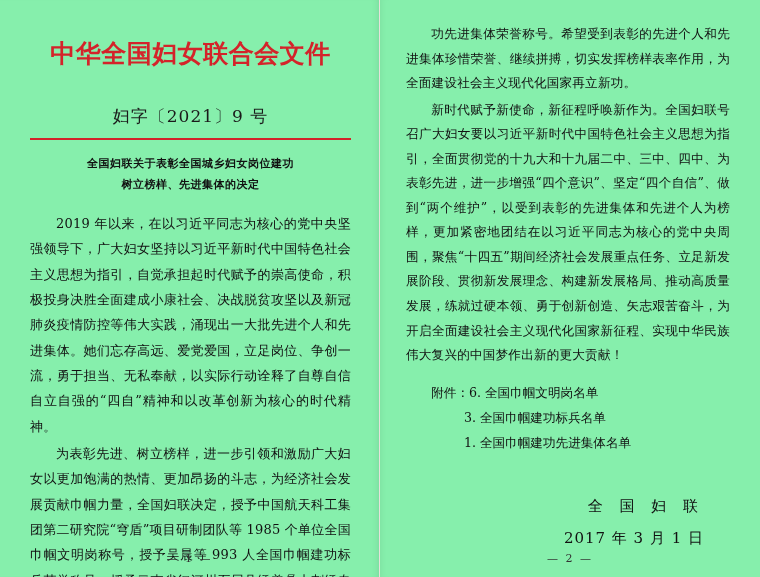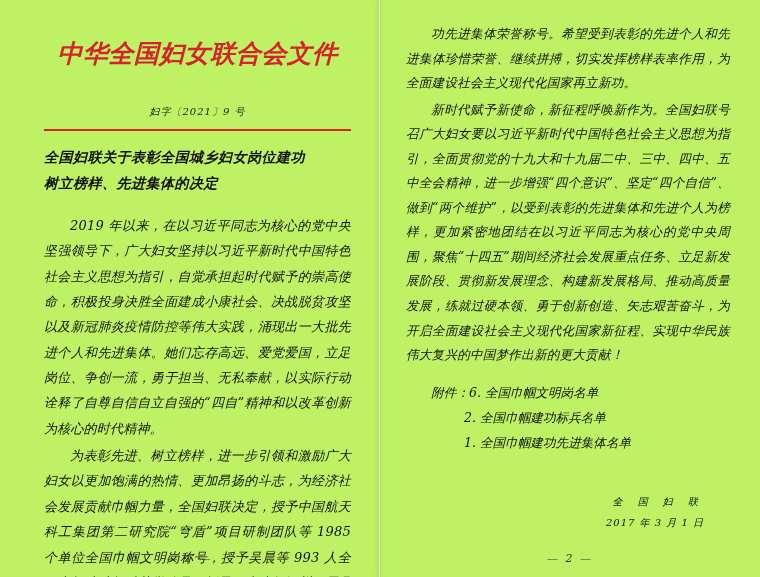--- a/index.html
+++ b/index.html
@@ -18,26 +18,25 @@
     width: 760px;
     height: 577px;
     display: flex;
     background: #fdfdfb;
   }
   
   .page {
     position: relative;
     box-sizing: border-box;
     height: 577px;
-    background: #bef264;
-    font-style: italic;
+    background: #86efac;
   }
   .page-left {
     width: 380px;
-    padding: 22px 28px 0 44px;
+    padding: 22px 28px 0 30px;
     border-right: 1px solid #e6e2da;
     box-shadow: inset -6px 0 10px -8px rgba(0,0,0,0.18);
   }
   .page-right {
     width: 380px;
     padding: 22px 30px 0 26px;
     box-shadow: inset 6px 0 10px -8px rgba(0,0,0,0.12);
   }
 
   
@@ -48,37 +47,37 @@
     font-weight: bold;
     font-size: 25px;
     letter-spacing: 0.5px;
     line-height: 1.25;
     margin-top: 16px;
     white-space: nowrap;
   }
   .doc-number {
     text-align: center;
     font-family: "DejaVu Serif", "Liberation Serif", serif;
-    font-size: 10px;
+    font-size: 17px;
     color: #1a1a1a;
     margin-top: 36px;
     letter-spacing: 1px;
   }
   .red-rule {
     height: 2px;
     background: #d4232a;
     margin: 10px 0 14px 0;
   }
 
   
   .title {
-    text-align: left;
+    text-align: center;
     font-family: "DejaVu Serif", "Liberation Serif", serif;
     font-weight: bold;
-    font-size: 14px;
+    font-size: 11px;
     line-height: 1.85;
     color: #111;
     letter-spacing: 0.5px;
     margin: 14px 0 16px 0;
   }
   .title div { white-space: nowrap; }
 
   
   .body-text p {
     font-family: "DejaVu Serif", "Liberation Serif", serif;
@@ -104,21 +103,21 @@
     line-height: 2.0;
     color: #111;
   }
   .att-head { text-indent: 2em; }
   .att-item { padding-left: 4.6em; }
 
   
   .signature {
     margin-top: 36px;
     font-family: "DejaVu Serif", "Liberation Serif", serif;
-    font-size: 10px;
+    font-size: 15px;
     color: #111;
     text-align: right;
     padding-right: 26px;
     line-height: 2.1;
   }
   .sig-org { letter-spacing: 6px; }
   .sig-date { letter-spacing: 1px; }
 
   
   .folio {
@@ -156,26 +155,26 @@
       <p>为表彰先进、树立榜样，进一步引领和激励广大妇女以更加饱满的热情、更加昂扬的斗志，为经济社会发展贡献巾帼力量，全国妇联决定，授予中国航天科工集团第二研究院“穹盾”项目研制团队等 1985 个单位全国巾帼文明岗称号，授予吴晨等 993 人全国巾帼建功标兵荣誉称号，授予云南省红河州石屏县绣美彝山刺绣专业合作社等 499 个单位全国巾帼建</p>
     </div>
 
     <div class="folio">— 1 —</div>
   </div>
 
   <div class="page page-right">
 
     <div class="body-text">
       <p>功先进集体荣誉称号。希望受到表彰的先进个人和先进集体珍惜荣誉、继续拼搏，切实发挥榜样表率作用，为全面建设社会主义现代化国家再立新功。</p>
-      <p>新时代赋予新使命，新征程呼唤新作为。全国妇联号召广大妇女要以习近平新时代中国特色社会主义思想为指引，全面贯彻党的十九大和十九届二中、三中、四中、五中全会精神，进一步增强“四个意识”、坚定“四个自信”、做到“两个维护”，以受到表彰的先进集体和先进个人为榜样，更加紧密地团结在以习近平同志为核心的党中央周围，聚焦“十四五”期间经济社会发展重点任务、立足新发展阶段、贯彻新发展理念、构建新发展格局、推动高质量发展，练就过硬本领、勇于创新创造、矢志艰苦奋斗，为开启全面建设社会主义现代化国家新征程、实现中华民族伟大复兴的中国梦作出新的更大贡献！</p>
+      <p>新时代赋予新使命，新征程呼唤新作为。全国妇联号召广大妇女要以习近平新时代中国特色社会主义思想为指引，全面贯彻党的十九大和十九届二中、三中、四中、为表彰先进，进一步增强“四个意识”、坚定“四个自信”、做到“两个维护”，以受到表彰的先进集体和先进个人为榜样，更加紧密地团结在以习近平同志为核心的党中央周围，聚焦“十四五”期间经济社会发展重点任务、立足新发展阶段、贯彻新发展理念、构建新发展格局、推动高质量发展，练就过硬本领、勇于创新创造、矢志艰苦奋斗，为开启全面建设社会主义现代化国家新征程、实现中华民族伟大复兴的中国梦作出新的更大贡献！</p>
     </div>
 
     <div class="attachments">
       <div class="att-head">附件：6. 全国巾帼文明岗名单</div>
-      <div class="att-item">2. 全国巾帼建功标兵名单</div>
+      <div class="att-item">3. 全国巾帼建功标兵名单</div>
       <div class="att-item">1. 全国巾帼建功先进集体名单</div>
     </div>
 
     <div class="signature">
       <div class="sig-org">全 国 妇 联</div>
       <div class="sig-date">2017 年 3 月 1 日</div>
     </div>
 
     <div class="folio">— 2 —</div>
   </div>

